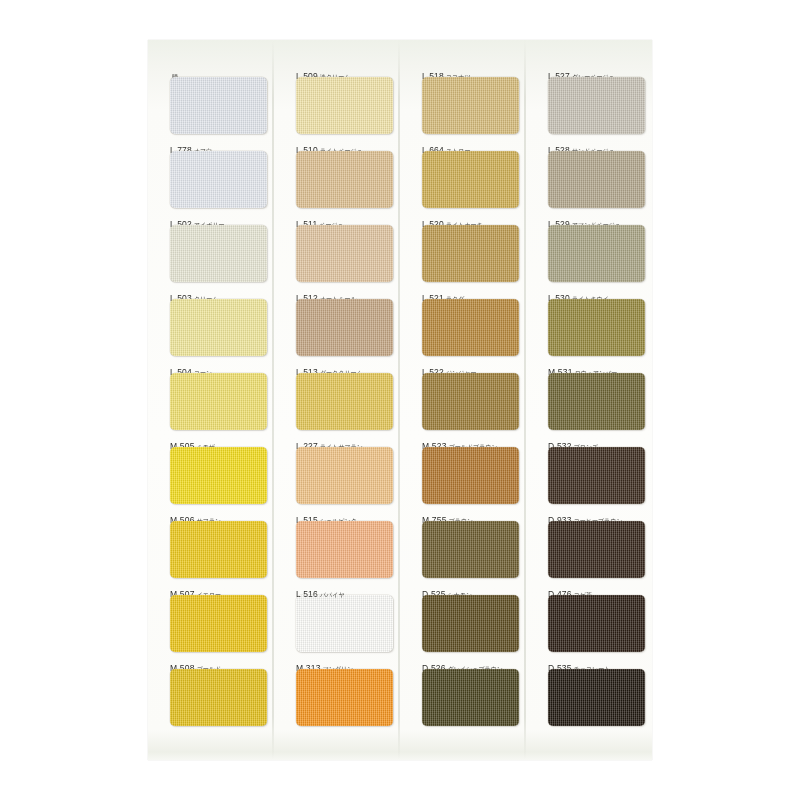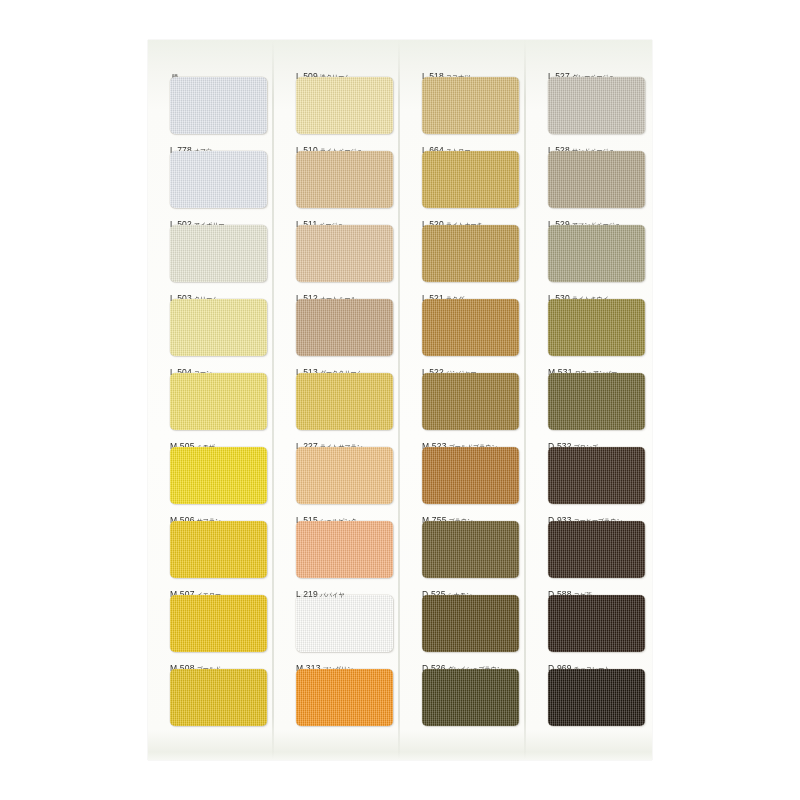--- a/index.html
+++ b/index.html
@@ -256,44 +256,44 @@
         </div>
         <div class="cell" style="left: 386px; top: 469px;">
           <div class="cell-label"><span class="code">D 933</span><span class="jname">コーヒーブラウン</span></div>
           <div class="swatch" style="background-color: rgb(53, 37, 25);"></div>
         </div>
         <div class="cell" style="left: 8px; top: 543px;">
           <div class="cell-label"><span class="code">M 507</span><span class="jname">イエロー</span></div>
           <div class="swatch" style="background-color: rgb(236, 197, 23);"></div>
         </div>
         <div class="cell" style="left: 134px; top: 543px;">
-          <div class="cell-label"><span class="code">L 219</span><span class="jname">パパイヤ</span></div>
+          <div class="cell-label"><span class="code">L 516</span><span class="jname">パパイヤ</span></div>
           <div class="swatch"></div>
         </div>
         <div class="cell" style="left: 260px; top: 543px;">
           <div class="cell-label"><span class="code">D 525</span><span class="jname">シナモン</span></div>
           <div class="swatch" style="background-color: rgb(93, 76, 32);"></div>
         </div>
         <div class="cell" style="left: 386px; top: 543px;">
-          <div class="cell-label"><span class="code">D 588</span><span class="jname">コゲ茶</span></div>
+          <div class="cell-label"><span class="code">D 476</span><span class="jname">コゲ茶</span></div>
           <div class="swatch" style="background-color: rgb(43, 29, 19);"></div>
         </div>
         <div class="cell" style="left: 8px; top: 617px;">
           <div class="cell-label"><span class="code">M 508</span><span class="jname">ゴールド</span></div>
           <div class="swatch" style="background-color: rgb(227, 192, 28);"></div>
         </div>
         <div class="cell" style="left: 134px; top: 617px;">
           <div class="cell-label"><span class="code">M 313</span><span class="jname">マンダリン</span></div>
           <div class="swatch" style="background-color: rgb(245, 148, 30);"></div>
         </div>
         <div class="cell" style="left: 260px; top: 617px;">
           <div class="cell-label"><span class="code">D 526</span><span class="jname">グレイシュブラウン</span></div>
           <div class="swatch" style="background-color: rgb(74, 67, 31);"></div>
         </div>
         <div class="cell" style="left: 386px; top: 617px;">
-          <div class="cell-label"><span class="code">D 969</span><span class="jname">チョコレート</span></div>
+          <div class="cell-label"><span class="code">D 535</span><span class="jname">チョコレート</span></div>
           <div class="swatch" style="background-color: rgb(32, 23, 15);"></div>
         </div>
       </div>
 
   </div>
 
 </div>
 
 </body></html>

